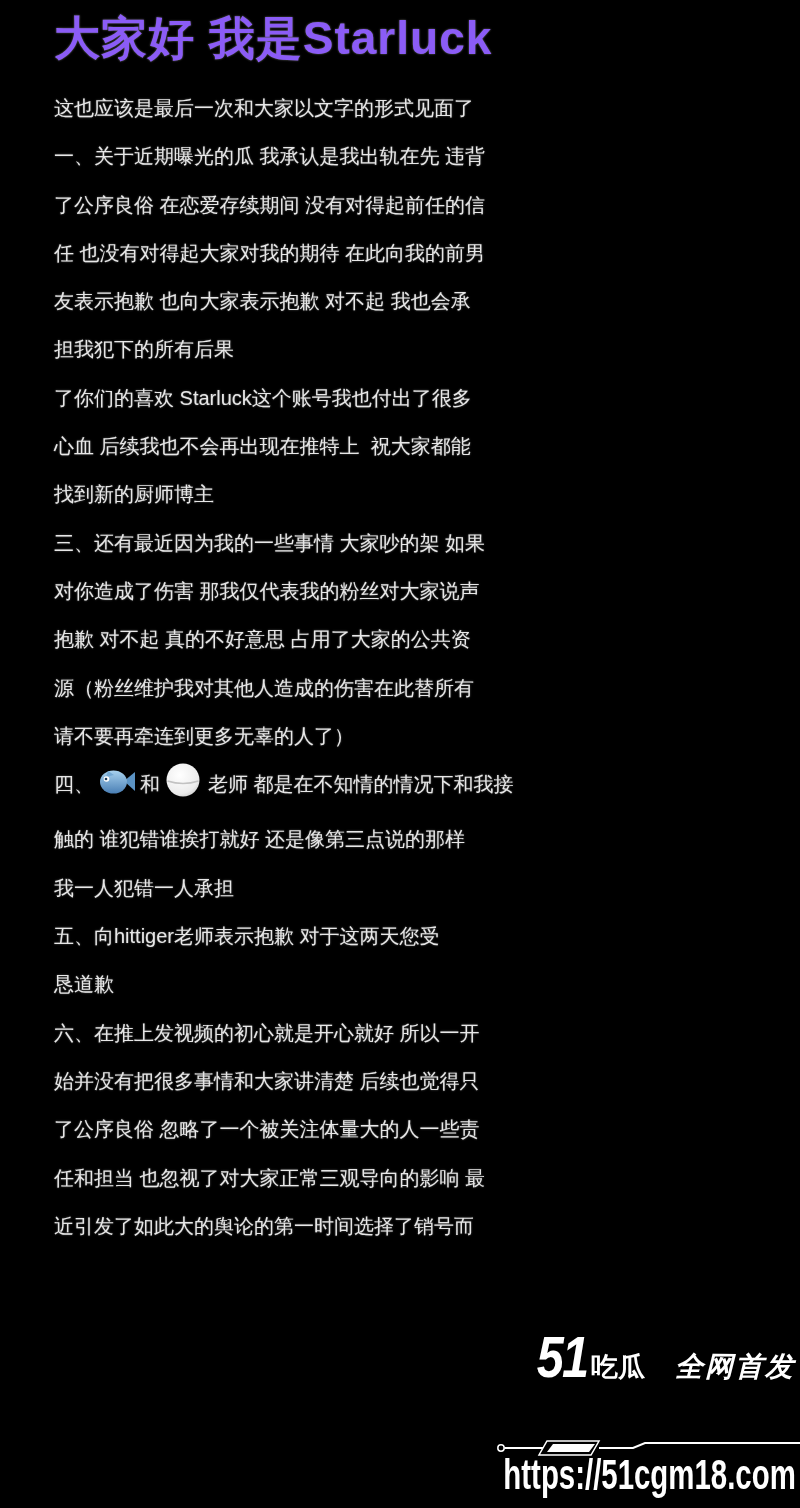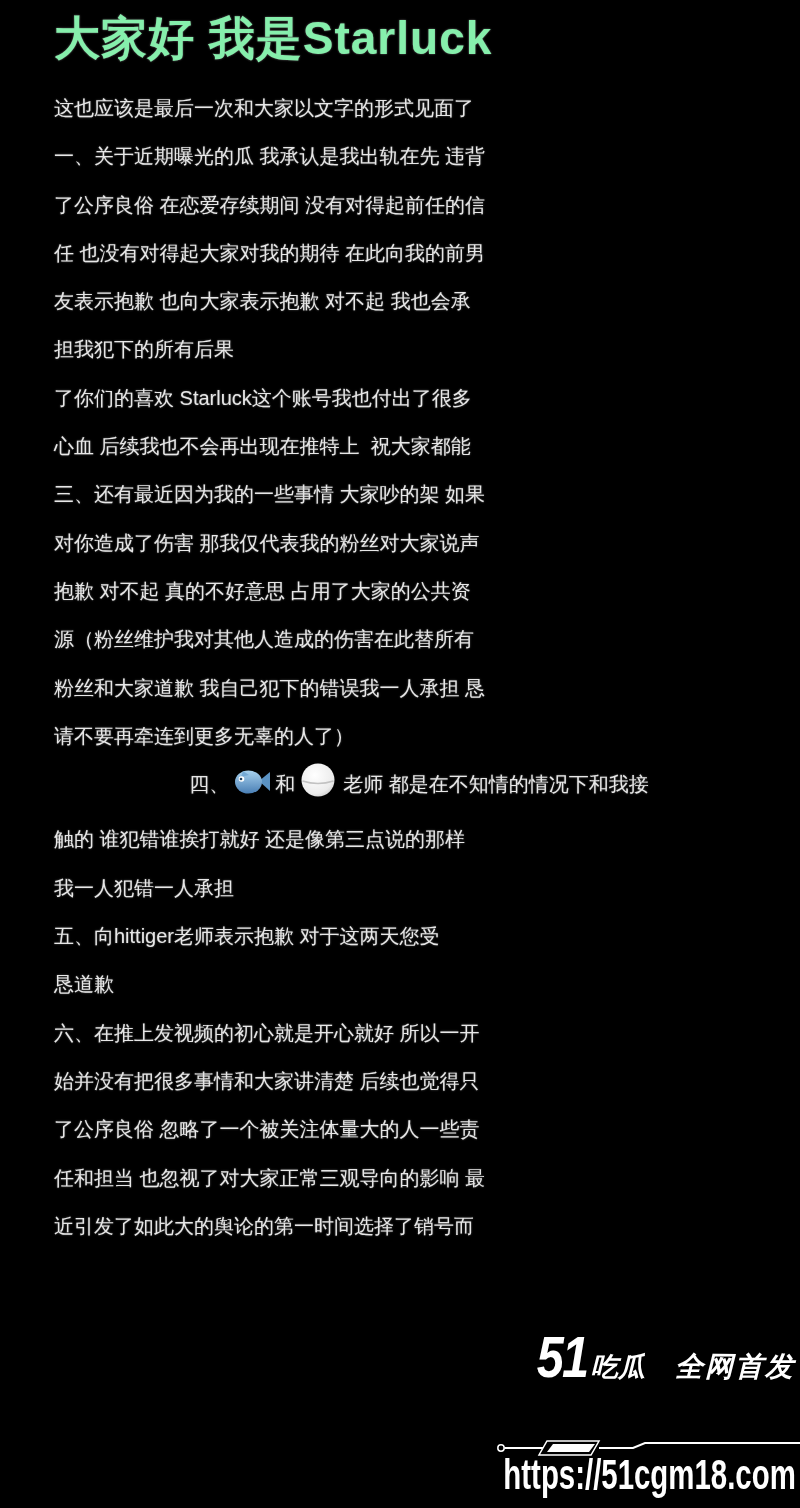--- a/index.html
+++ b/index.html
@@ -2,42 +2,42 @@
 <html><head>
 <meta charset="utf-8">
 <style>
   html,body{margin:0;padding:0;background:#000;}
   .page{
     position:relative;width:800px;height:1508px;background:#000;overflow:hidden;
     font-family:"Liberation Sans","DejaVu Sans",sans-serif;
   }
   .title{
     position:absolute;left:54px;top:8px;
-    font-size:46px;font-weight:700;color:#86efac;letter-spacing:1px;
+    font-size:46px;font-weight:700;color:#8b5cf6;letter-spacing:1px;
     text-shadow:0 0 2px rgba(255,255,255,.45);white-space:pre;
   }
   .body-text{
     position:absolute;left:54px;top:84px;width:730px;
     font-size:20px;line-height:48.3px;color:#e7e7e7;
     text-shadow:0 0 2px rgba(255,255,255,.40);
   }
   .line{white-space:pre;}
-  .emoji-line{white-space:pre;text-align:center;}
+  .emoji-line{white-space:pre;}
   .emoji{display:inline-block;vertical-align:-7px;margin:0 4px;}
   
   .wm-row1{
     position:absolute;top:1316px;right:5px;display:flex;align-items:flex-end;
     color:#fff;white-space:nowrap;
   }
   .wm-51{
     font-size:58px;font-weight:800;font-style:italic;line-height:52px;
     letter-spacing:-2px;transform:scaleX(.84);transform-origin:bottom right;
   }
   .wm-chigua{
-    font-size:27px;font-weight:700;font-style:italic;line-height:31px;margin-left:3px;margin-top:36px;
+    font-size:27px;font-weight:700;line-height:31px;margin-left:3px;margin-top:36px;
   }
   .wm-tagline{
     font-size:28px;font-weight:700;font-style:italic;line-height:32px;
     margin-left:30px;letter-spacing:2px;
   }
   .wm-line-svg{position:absolute;left:495px;top:1437px;}
   .wm-url{
     position:absolute;top:1451px;right:4px;
     font-size:42px;font-weight:700;color:#fff;line-height:48px;white-space:nowrap;
     transform:scaleX(.70);transform-origin:right center;
@@ -53,25 +53,25 @@
   <div class="body-text">
     <div>
         <div class="line">这也应该是最后一次和大家以文字的形式见面了</div>
         <div class="line">一、关于近期曝光的瓜 我承认是我出轨在先 违背</div>
         <div class="line">了公序良俗 在恋爱存续期间 没有对得起前任的信</div>
         <div class="line">任 也没有对得起大家对我的期待 在此向我的前男</div>
         <div class="line">友表示抱歉 也向大家表示抱歉 对不起 我也会承</div>
         <div class="line">担我犯下的所有后果</div>
         <div class="line">了你们的喜欢 Starluck这个账号我也付出了很多</div>
         <div class="line">心血 后续我也不会再出现在推特上  祝大家都能</div>
+        <div class="line">找到新的厨师博主</div>
         <div class="line">三、还有最近因为我的一些事情 大家吵的架 如果</div>
         <div class="line">对你造成了伤害 那我仅代表我的粉丝对大家说声</div>
         <div class="line">抱歉 对不起 真的不好意思 占用了大家的公共资</div>
         <div class="line">源（粉丝维护我对其他人造成的伤害在此替所有</div>
-        <div class="line">粉丝和大家道歉 我自己犯下的错误我一人承担 恳</div>
         <div class="line">请不要再牵连到更多无辜的人了）</div>
       </div>
 
     <div class="line emoji-line"><span>四、</span><span class="emoji"><svg width="38" height="33" viewBox="0 0 38 33">
             <defs>
               <linearGradient id="fishg" x1="0" y1="0" x2="0" y2="1">
                 <stop offset="0" stop-color="#a8d2ee"></stop>
                 <stop offset="1" stop-color="#4a7fb5"></stop>
               </linearGradient>
             </defs>

